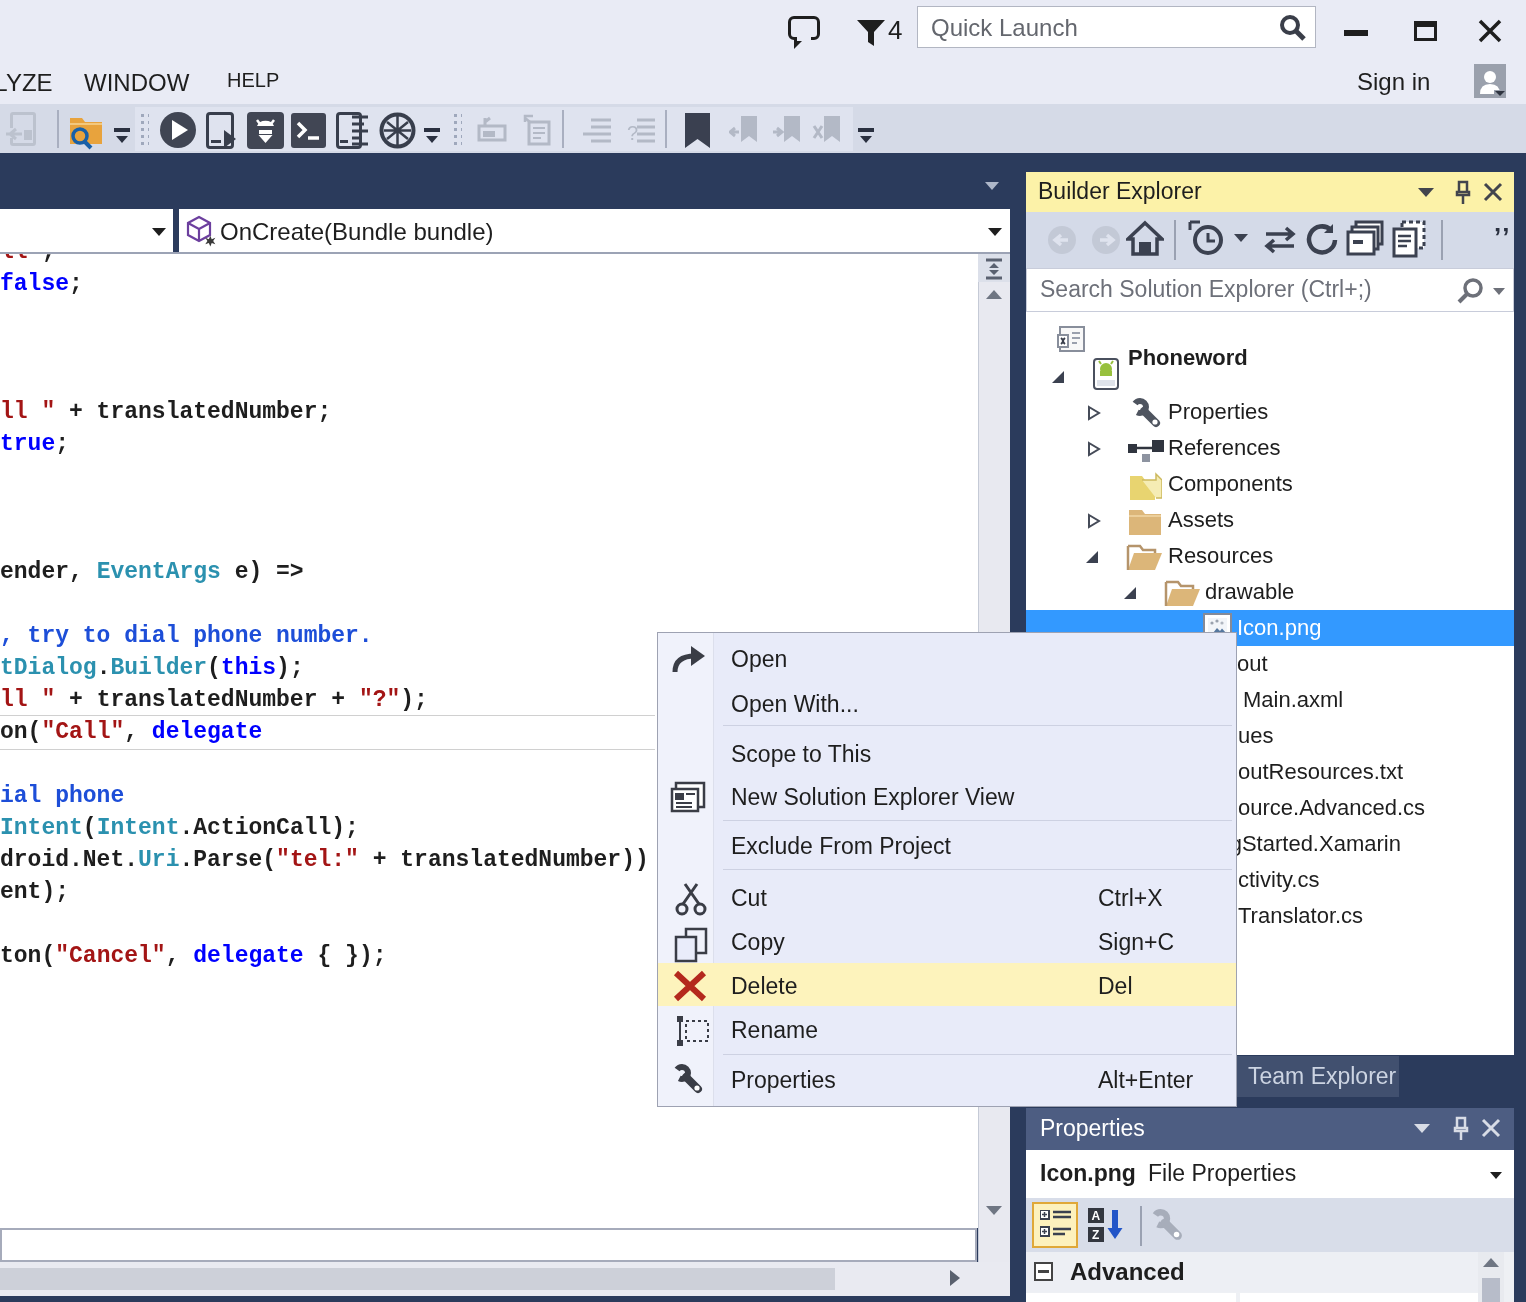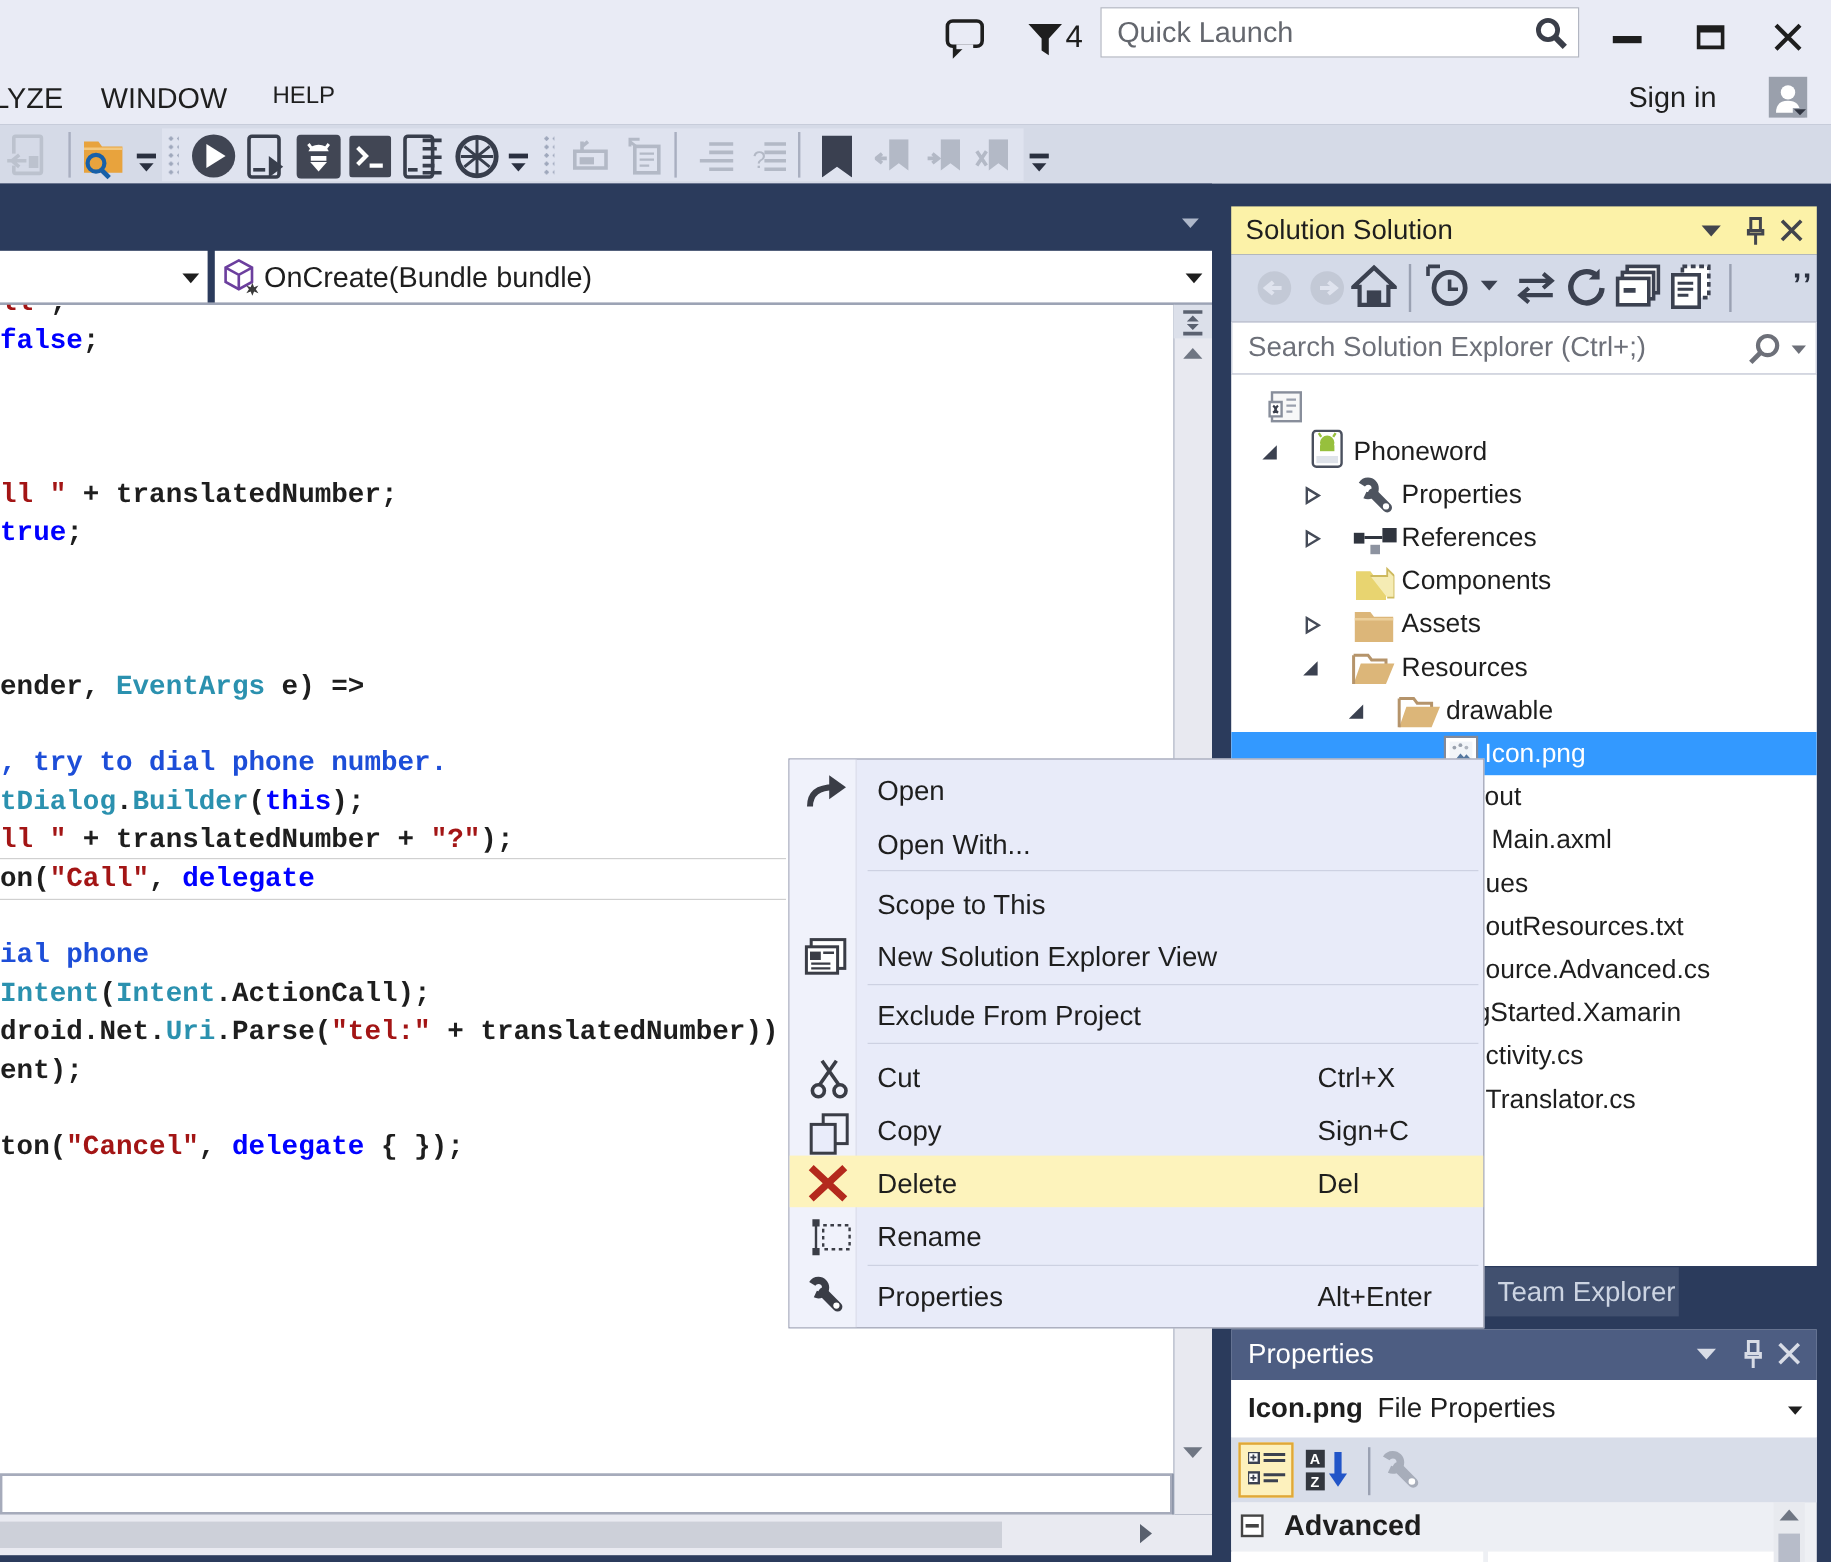--- a/index.html
+++ b/index.html
@@ -183,21 +183,21 @@
   </svg>
 <div class="a" style="left:986px;top:290px;width:0;height:0;border-left:8px solid transparent;border-right:8px solid transparent;border-bottom:9px solid #6f7683"></div>
 <div class="a" style="left:986px;top:1206px;width:0;height:0;border-left:8px solid transparent;border-right:8px solid transparent;border-top:9px solid #6f7683"></div>
 
 <div class="a" style="left:0;top:1228px;width:977px;height:34px;background:#fff;border:2px solid #a6abbb"></div>
 <div class="a" style="left:0;top:1262px;width:1010px;height:34px;background:#e9eaf1"></div>
 <div class="a" style="left:0;top:1268px;width:835px;height:22px;background:#cdd0d9"></div>
 <div class="a" style="left:950px;top:1270px;width:0;height:0;border-top:8px solid transparent;border-bottom:8px solid transparent;border-left:10px solid #59606e"></div>
 
 <div class="a" style="left:1026px;top:172px;width:488px;height:40px;background:#fcf2a8"></div>
-<div class="a" style="left:1038px;top:178px;font-size:23px">Solution Solution</div>
+<div class="a" style="left:1038px;top:178px;font-size:23px">Builder Explorer</div>
 <div class="a" style="left:1026px;top:212px;width:488px;height:56px;background:#d4dae8"></div>
 
 <div class="a" style="left:1418px;top:188px;width:0;height:0;border-left:8px solid transparent;border-right:8px solid transparent;border-top:9px solid #42454d"></div>
 <svg class="a" style="left:1452px;top:180px" width="22" height="26" viewBox="0 0 22 26">
     <path d="M7 2 h8 v10 h-8 z M5 12 h12 v3 h-12 z M11 15 v9" stroke="#42454d" stroke-width="2.5" fill="none"></path>
   </svg>
 <svg class="a" style="left:1483px;top:182px" width="20" height="20" viewBox="0 0 20 20">
     <path d="M2 2 L18 18 M18 2 L2 18" stroke="#42454d" stroke-width="3"></path>
   </svg>
 
@@ -258,21 +258,21 @@
 <svg class="a" style="left:24px;top:57px" width="16" height="16" viewBox="0 0 16 16">
       <path d="M14 2 V14 H2 Z" fill="#3b4150"></path>
     </svg>
 <svg class="a" style="left:66px;top:46px" width="28" height="32" viewBox="0 0 28 32">
       <rect x="2" y="1" width="24" height="30" rx="3" fill="#fff" stroke="#4a505e" stroke-width="2"></rect>
       <rect x="5" y="22" width="18" height="6" fill="#dfe3ea"></rect>
       <circle cx="14" cy="11" r="6" fill="#97c03d"></circle>
       <path d="M9 6 l-2-3 M19 6 l2-3" stroke="#97c03d" stroke-width="2"></path>
       <rect x="8" y="13" width="12" height="5" fill="#97c03d"></rect>
     </svg>
-<div class="a" style="left:102px;top:51px;font-weight:normal">Phoneword</div>
+<div class="a" style="left:102px;top:33px;font-weight:bold">Phoneword</div>
 <svg class="a" style="left:61px;top:93px" width="14" height="16" viewBox="0 0 14 16">
       <path d="M2 2 L12 8 L2 14 Z" fill="#fff" stroke="#454b58" stroke-width="2"></path>
     </svg>
 <svg class="a" style="left:104px;top:85px" width="32" height="32" viewBox="0 0 32 32">
       <circle cx="10" cy="10" r="6" fill="none" stroke="#4e545f" stroke-width="6" stroke-dasharray="28 10" stroke-dashoffset="-22"></circle>
       <line x1="14" y1="14" x2="26" y2="26" stroke="#4e545f" stroke-width="8" stroke-linecap="round"></line>
       <circle cx="25" cy="25" r="2.6" fill="#fff"></circle>
     </svg>
 <div class="a" style="left:142px;top:87px">Properties</div>
 <svg class="a" style="left:61px;top:129px" width="14" height="16" viewBox="0 0 14 16">

